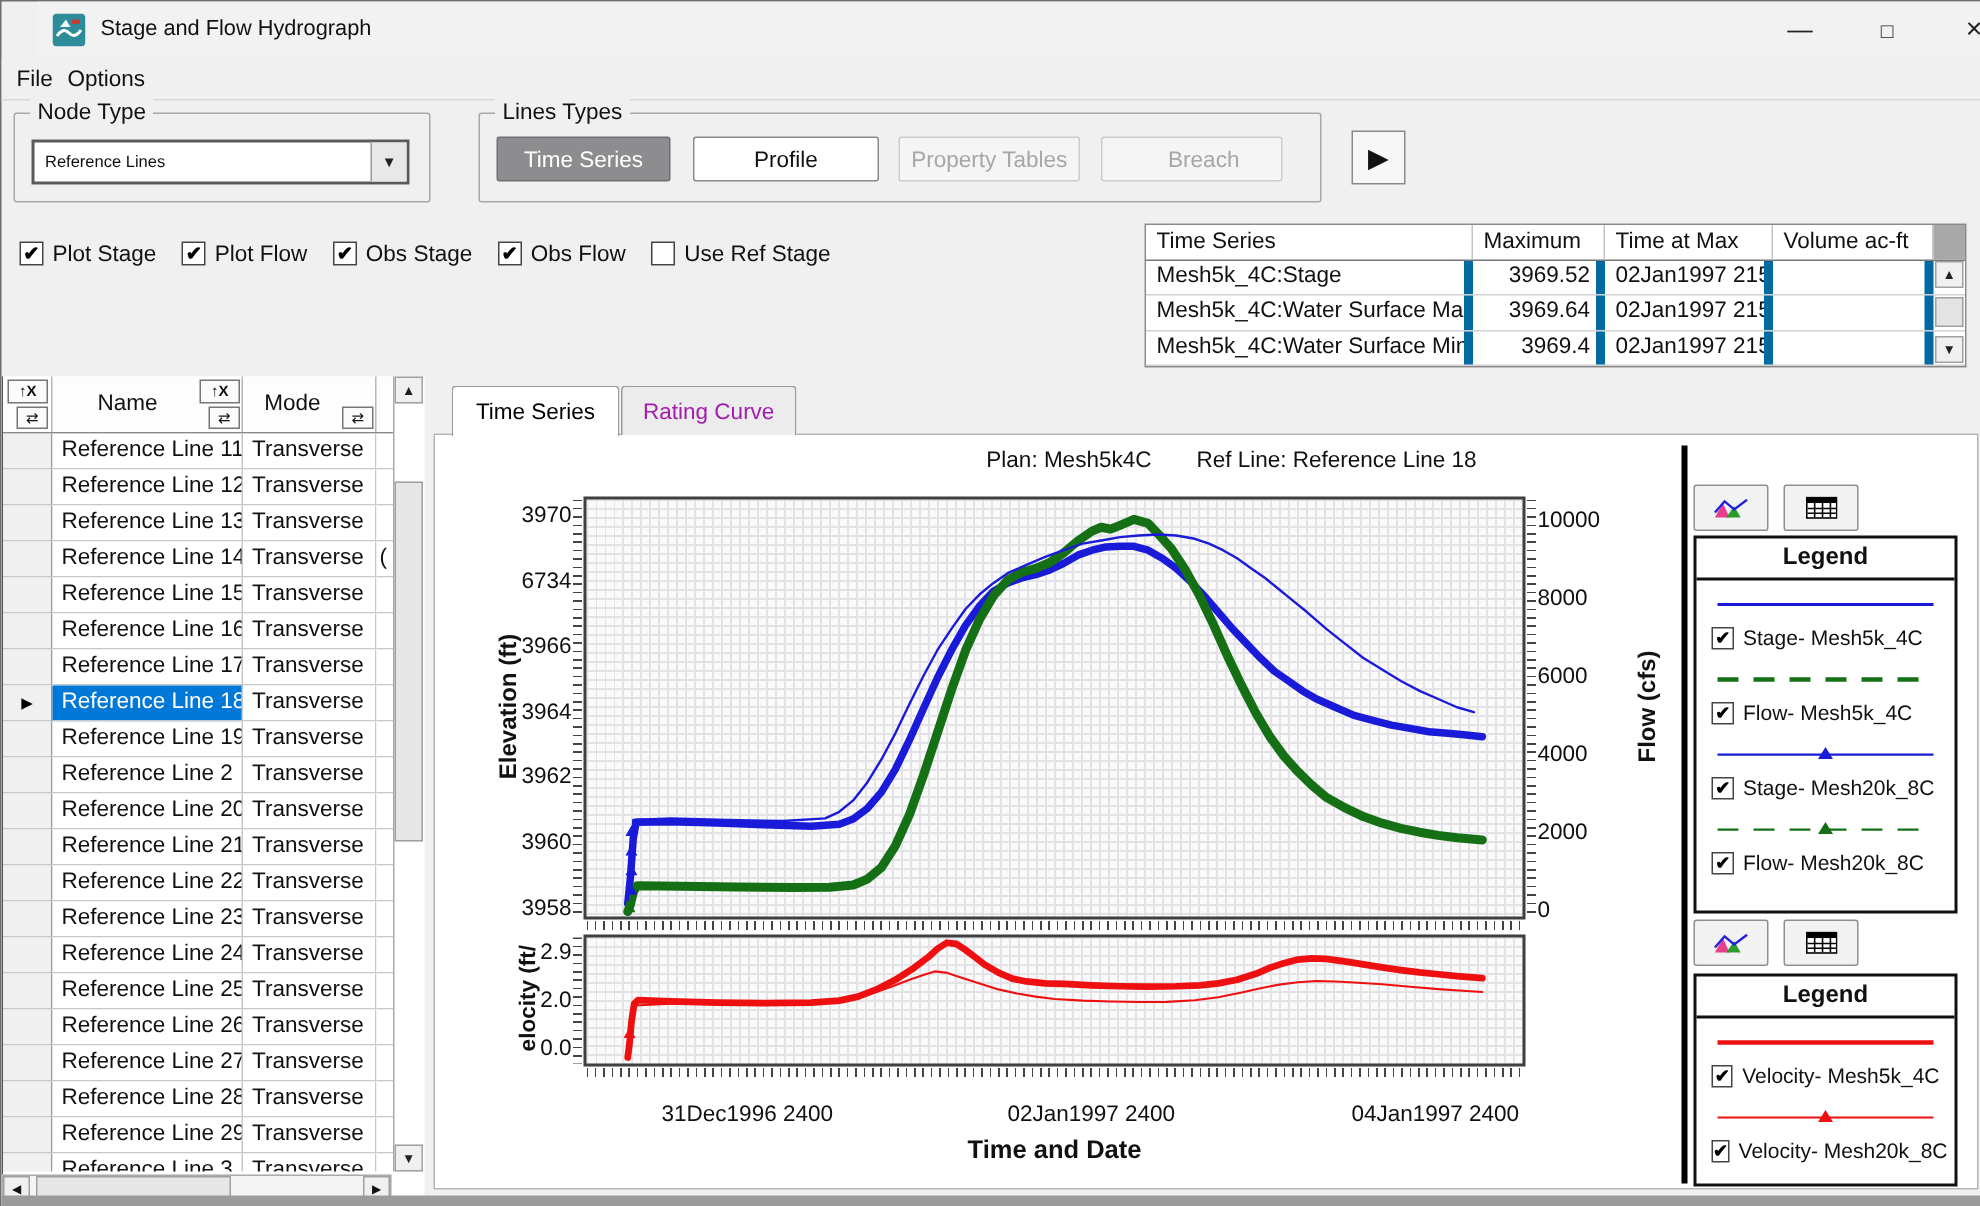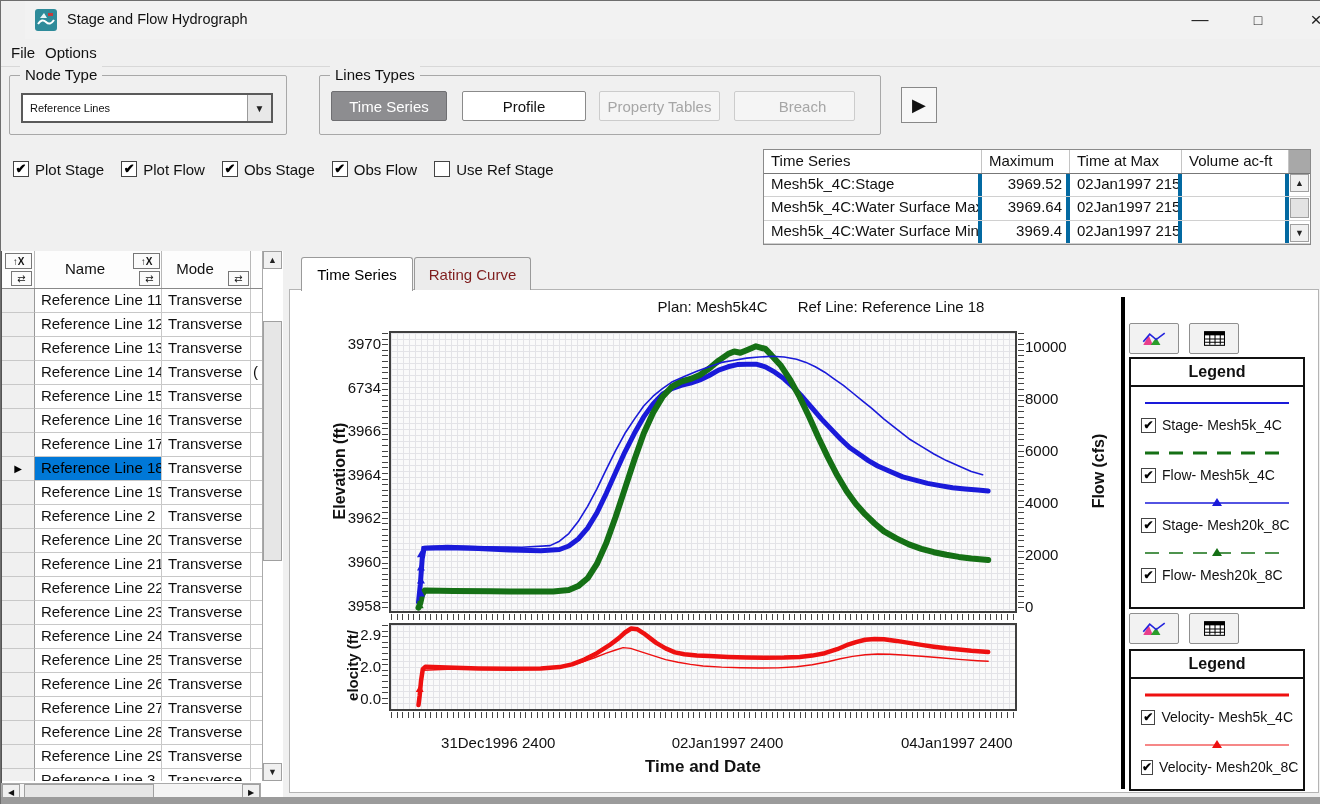--- a/index.html
+++ b/index.html
@@ -46,21 +46,21 @@
         text-align:center;color:#000;font-weight:bold;}
   .cbox.small{width:15px;height:15px;font-size:12px;line-height:13px;}
   .cb-label{font-size:15px;}
   
   .stats{left:762px;top:148px;width:548px;height:96px;background:#fff;border:1px solid #8a8a8a;}
   .shead{display:flex;height:24px;border-bottom:1px solid #777;}
   .scol{font-size:15px;padding:2px 0 0 7px;border-right:1px solid #c4c4c4;overflow:hidden;white-space:nowrap;}
   .sc0{width:218px;} .sc1{width:88px;} .sc2{width:112px;} .sc3{width:107px;}
   .scap{width:21px;background:#a8a8a8;}
   .srow{display:flex;height:23.3px;border-bottom:1px solid #d0d0d0;}
-  .scell{font-size:15px;padding:1px 0 0 7px;border-right:4px solid #0369a1;overflow:hidden;white-space:nowrap;}
+  .scell{font-size:15px;padding:1px 0 0 7px;border-right:6px solid #0369a1;overflow:hidden;white-space:nowrap;}
   .scell.sc1{text-align:right;padding-right:4px;padding-left:0;}
   .statsscroll{left:1289px;top:173px;width:19px;height:70px;}
   .sbtn{width:19px;height:18px;background:#f0f0f0;border:1px solid #a0a0a0;font-size:9px;
         display:flex;align-items:center;justify-content:center;color:#222;}
   .sthumb{width:19px;height:20px;background:#e3e3e3;border:1px solid #a0a0a0;margin:6px 0;}
   
   .refpanel{left:0;top:250px;width:282px;height:550px;background:#fff;border-left:1px solid #555;}
   .rhead{position:absolute;left:0;top:0;width:260px;height:38px;background:#fdfdfd;border-bottom:1px solid #888;display:flex;}
   .hc{position:relative;border-right:1px solid #b8b8b8;font-size:15px;}
   .hc.c0{width:33px;} .hc.c1{width:127px;} .hc.c2{width:89px;} .hc.c3{width:11px;border-right:none;}
@@ -69,34 +69,34 @@
            display:flex;align-items:center;justify-content:center;}
   .filtbtn{position:absolute;background:#fbfbfb;border:1px solid #777;font-size:10px;
            display:flex;align-items:center;justify-content:center;}
   .refbody{position:absolute;left:0;top:38px;width:260px;height:492px;overflow:hidden;}
   .rrow{display:flex;height:24px;}
   .rh{width:33px;background:#f0f0f0;border-right:1px solid #999;border-bottom:1px solid #c8c8c8;
       font-size:10px;color:#000;display:flex;align-items:center;justify-content:center;}
   .rc{font-size:15px;padding:2px 0 0 6px;border-right:1px solid #c8c8c8;border-bottom:1px solid #c8c8c8;
       white-space:nowrap;overflow:hidden;background:#fff;}
   .rc.name{width:127px;} .rc.mode{width:89px;} .rc.sliver{width:11px;padding-left:2px;border-right:none;}
-  .rrow.sel .rc.name{background:#0078d7;color:#000000;}
+  .rrow.sel .rc.name{background:#0078d7;color:#ffffff;}
   .vscroll{position:absolute;left:260px;top:0;width:20px;height:530px;background:#fff;border-left:1px solid #aaa;}
   .vscroll .sbtn{width:19px;}
   .vthumb{position:absolute;left:0;top:70px;width:19px;height:240px;background:#e6e6e6;border:1px solid #a0a0a0;}
   .vdown{position:absolute;bottom:0;}
   .hscroll{left:0;top:782px;width:260px;height:18px;background:#f4f4f4;border:1px solid #aaa;display:flex;align-items:center;}
   .hbtn{width:18px;height:16px;background:#f0f0f0;border:1px solid #a0a0a0;font-size:8px;
         display:flex;align-items:center;justify-content:center;}
   .hthumb{width:130px;height:16px;background:#e6e6e6;border:1px solid #a0a0a0;margin-left:4px;}
   .hspacer{flex:1;}
   
   .plotpanel{left:288px;top:288px;width:1030px;height:504px;background:#fff;border:1px solid #b4b4b4;}
   .tab{top:256px;height:33px;border:1px solid #9a9a9a;border-bottom:none;border-radius:3px 3px 0 0;
-       font-size:15px;display:flex;align-items:center;justify-content:center;background:#ececec;color:#7f1d1d;}
+       font-size:15px;display:flex;align-items:center;justify-content:center;background:#ececec;color:#a21caf;}
   .tab.active{background:#fff;height:34px;font-weight:normal;color:#000;z-index:3;}
   .tab.t0{left:300px;width:112px;} .tab.t1{left:413px;width:117px;}
   .plothead{left:620px;top:297px;width:400px;display:flex;gap:30px;justify-content:center;font-size:15px;align-items:center;}
   .chart{background:#fafafa;border:2px solid #3f3f3f;
      background-image:repeating-linear-gradient(to right,#e3e3e7 0 1px,transparent 1px 6px),
                       repeating-linear-gradient(to bottom,#e3e3e7 0 1px,transparent 1px 6px);}
   .chart1{left:388px;top:330px;width:628px;height:282px;}
   .chart2{left:388px;top:622px;width:628px;height:88px;}
   .chart svg{position:absolute;left:0;top:0;width:100%;height:100%;overflow:visible;}
   .ytick{position:absolute;width:100%;font-size:15px;height:20px;}

